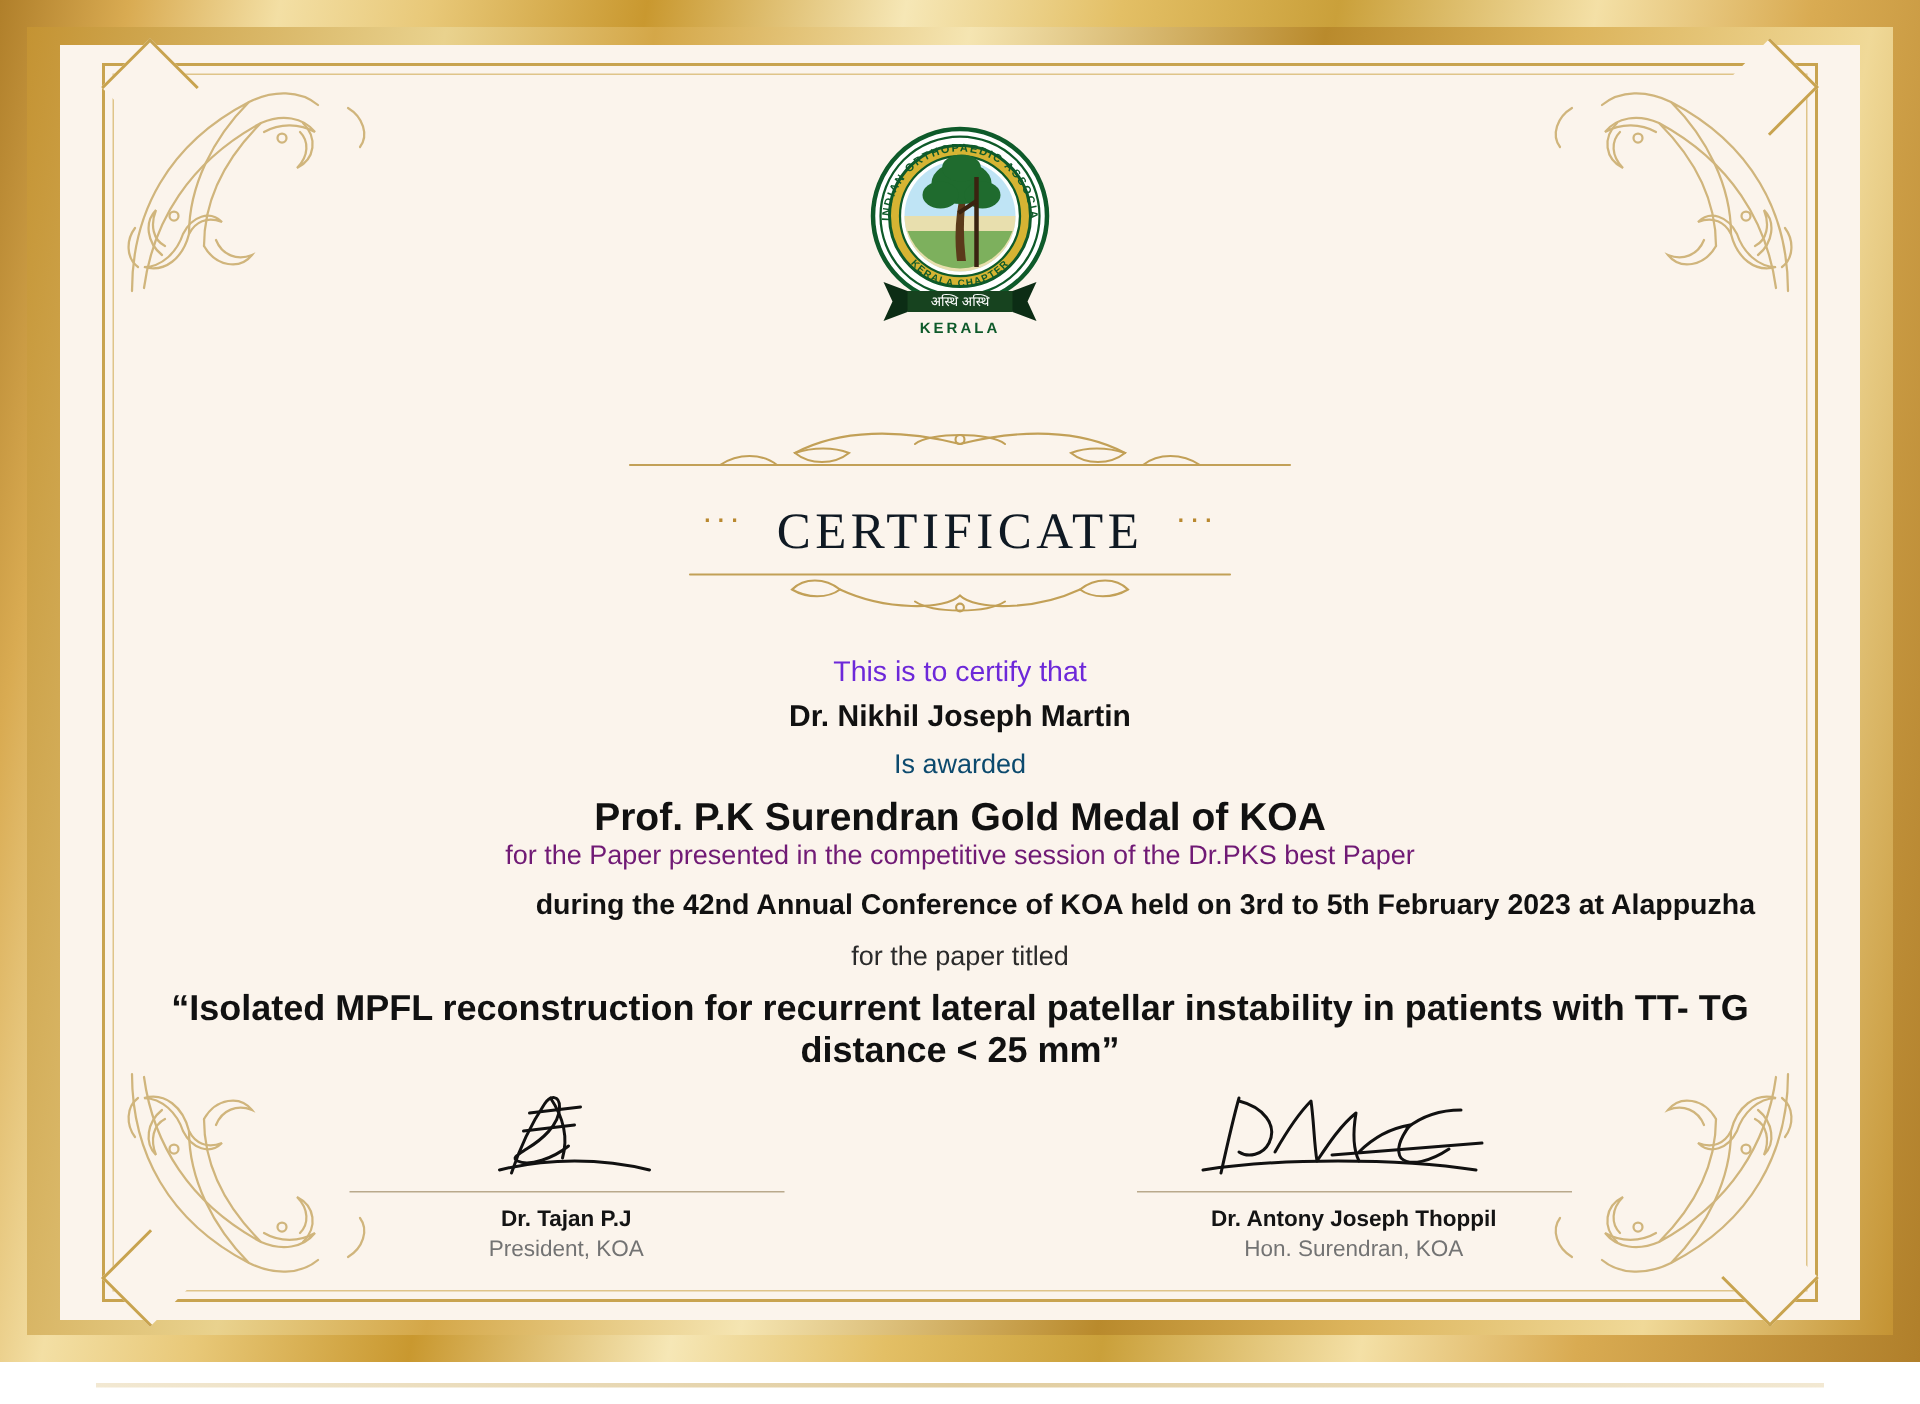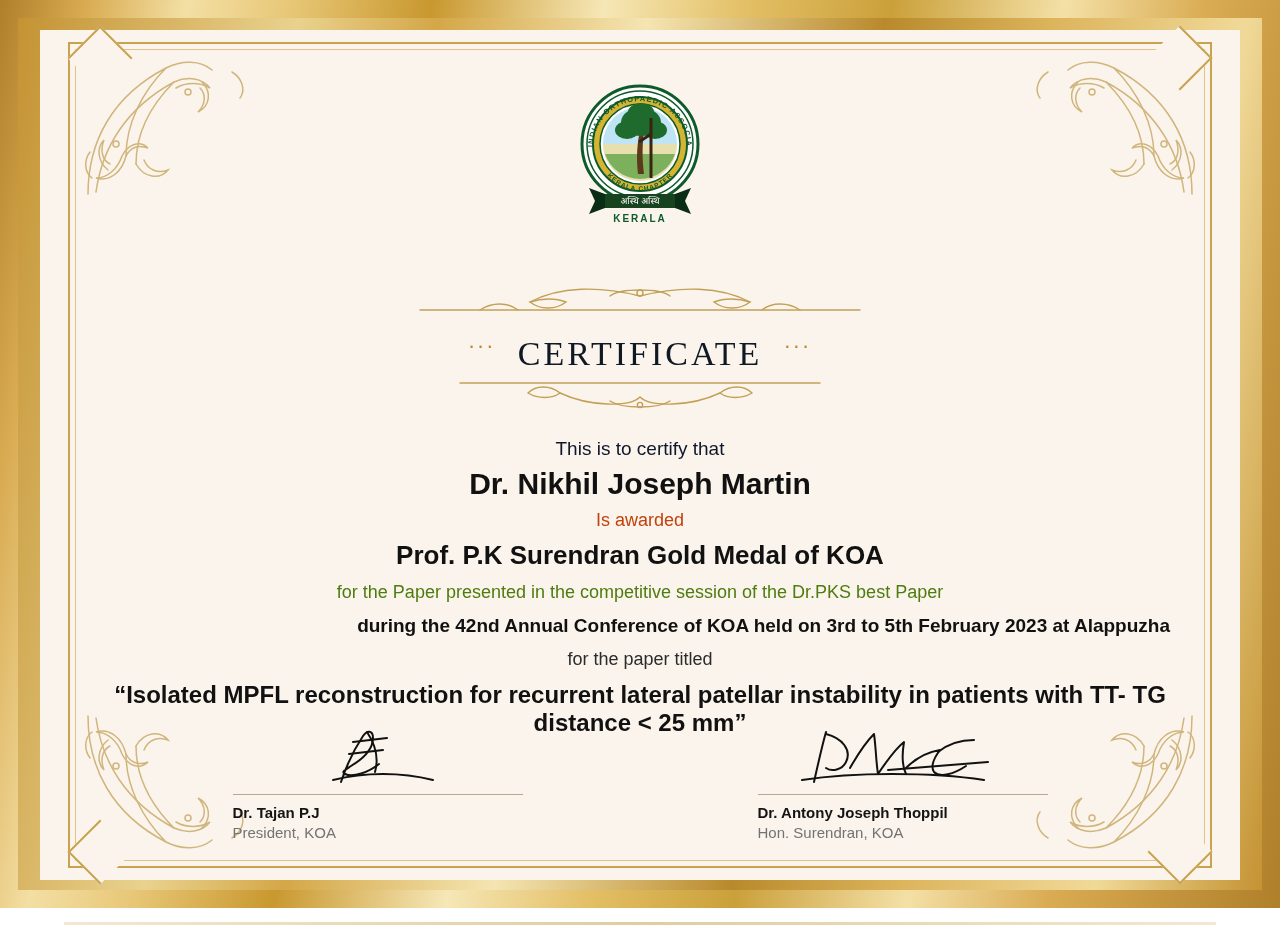--- a/index.html
+++ b/index.html
@@ -169,41 +169,42 @@
   
   .body-block {
     position: absolute;
     left: 70px;
     right: 70px;
     top: 408px;
     text-align: center;
     color: #1a1a1a;
   }
   .line { margin: 0 0 0 0; }
-  .l-certify   { font-size: 19px; color: #0f172a; margin-bottom: 7px; }
-  .l-name      { font-size: 30px; font-weight: bold; color: #111; margin-bottom: 9px; }
-  .l-awarded   { font-size: 18px; color: #c2410c; margin-bottom: 9px; }
-  .l-award     { font-size: 26px; font-weight: bold; color: #111; margin-bottom: 11px; }
-  .l-for       { font-size: 18px; color: #4d7c0f; margin-bottom: 12px; }
+  .l-certify   { font-size: 19px; color: #6d28d9; margin-bottom: 7px; }
+  .l-name      { font-size: 20px; font-weight: bold; color: #111; margin-bottom: 9px; }
+  .l-awarded   { font-size: 18px; color: #0c4a6e; margin-bottom: 9px; }
+  .l-award     { font-size: 26px; font-weight: bold; color: #111; margin-bottom: 0; }
+  .l-for       { font-size: 18px; color: #701a75; margin-bottom: 12px; }
   .l-during    { font-size: 19px; font-weight: bold; color: #111; margin-bottom: 12px; text-align: right; }
   .l-titled    { font-size: 18px; color: #2b2b2b; margin-bottom: 11px; text-align: center; }
   .l-paper     { font-size: 24px; font-weight: bold; color: #111; }
 
   
   .sig-row {
     position: absolute;
     left: 0;
     top: 690px;
     width: 100%;
     display: flex;
     justify-content: center;
     gap: 235px;
   }
   .sig-col {
     width: 290px;
+    text-align: center;
     position: relative;
   }
   .sig-mark {
     height: 70px;
     display: flex;
     align-items: flex-end;
     justify-content: center;
   }
   .sig-rule {
     border-bottom: 1px solid #b9a98c;

